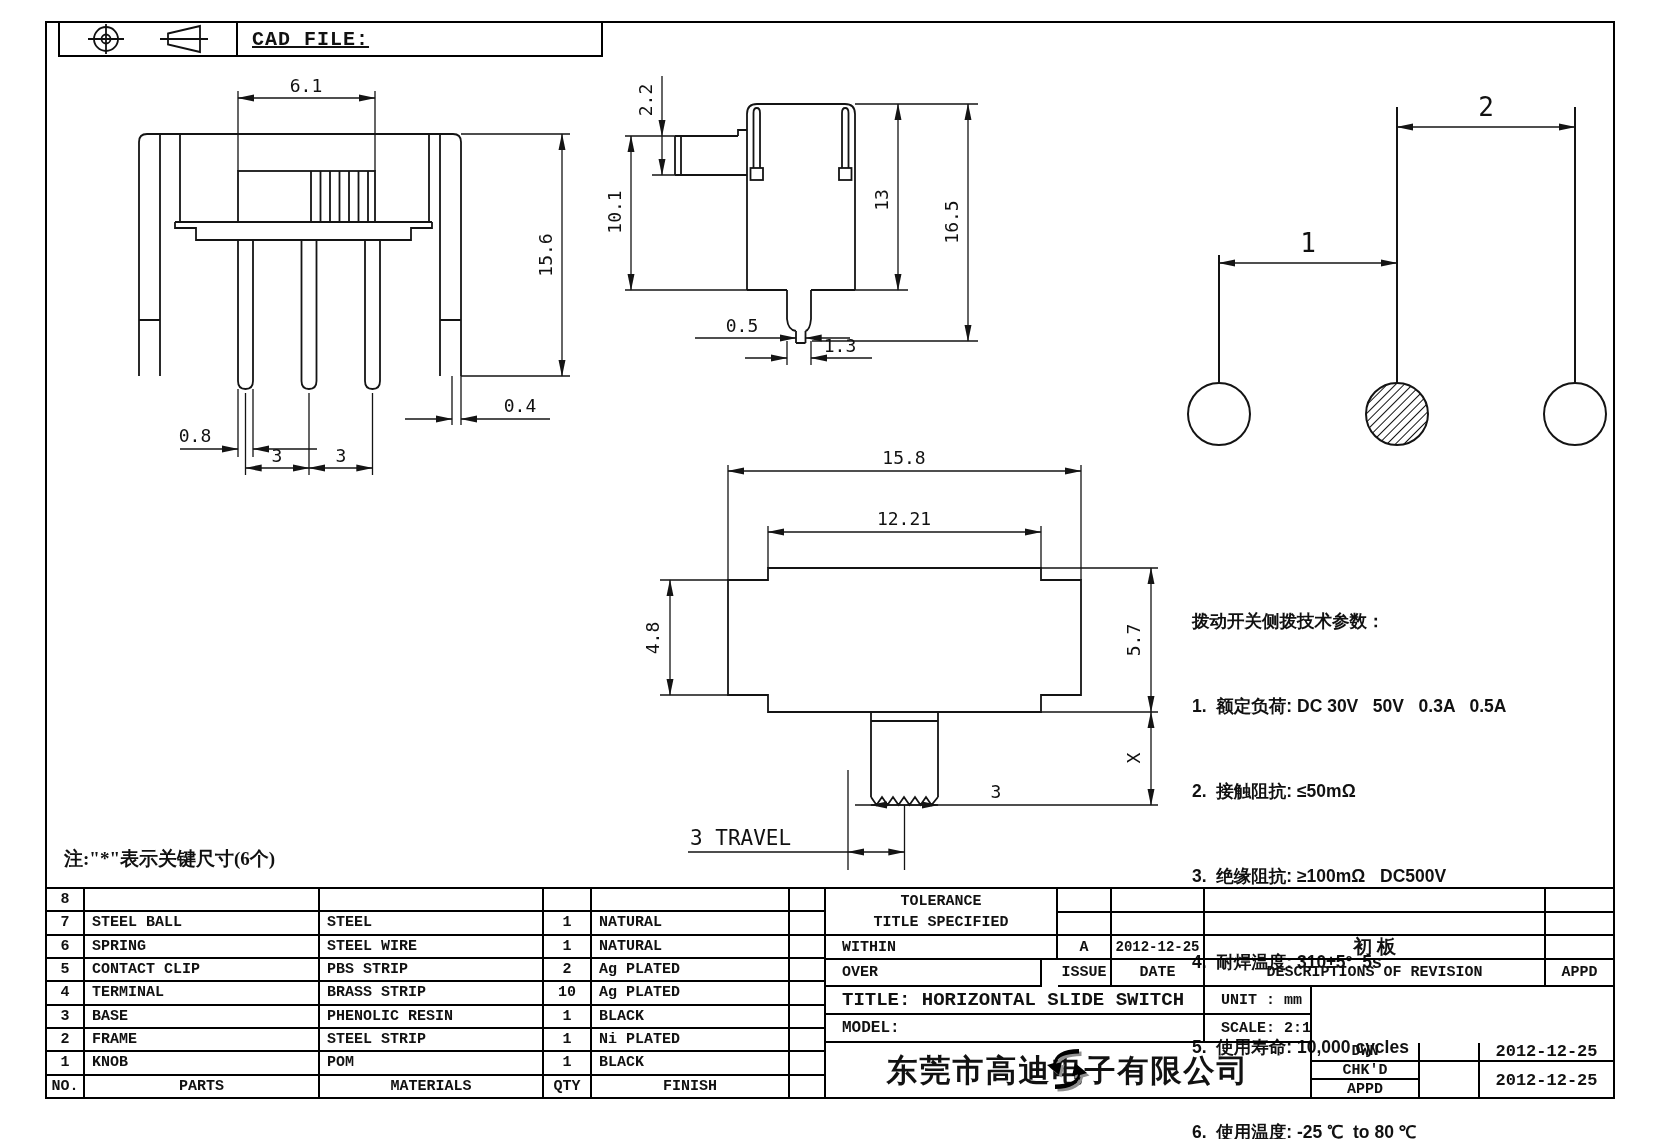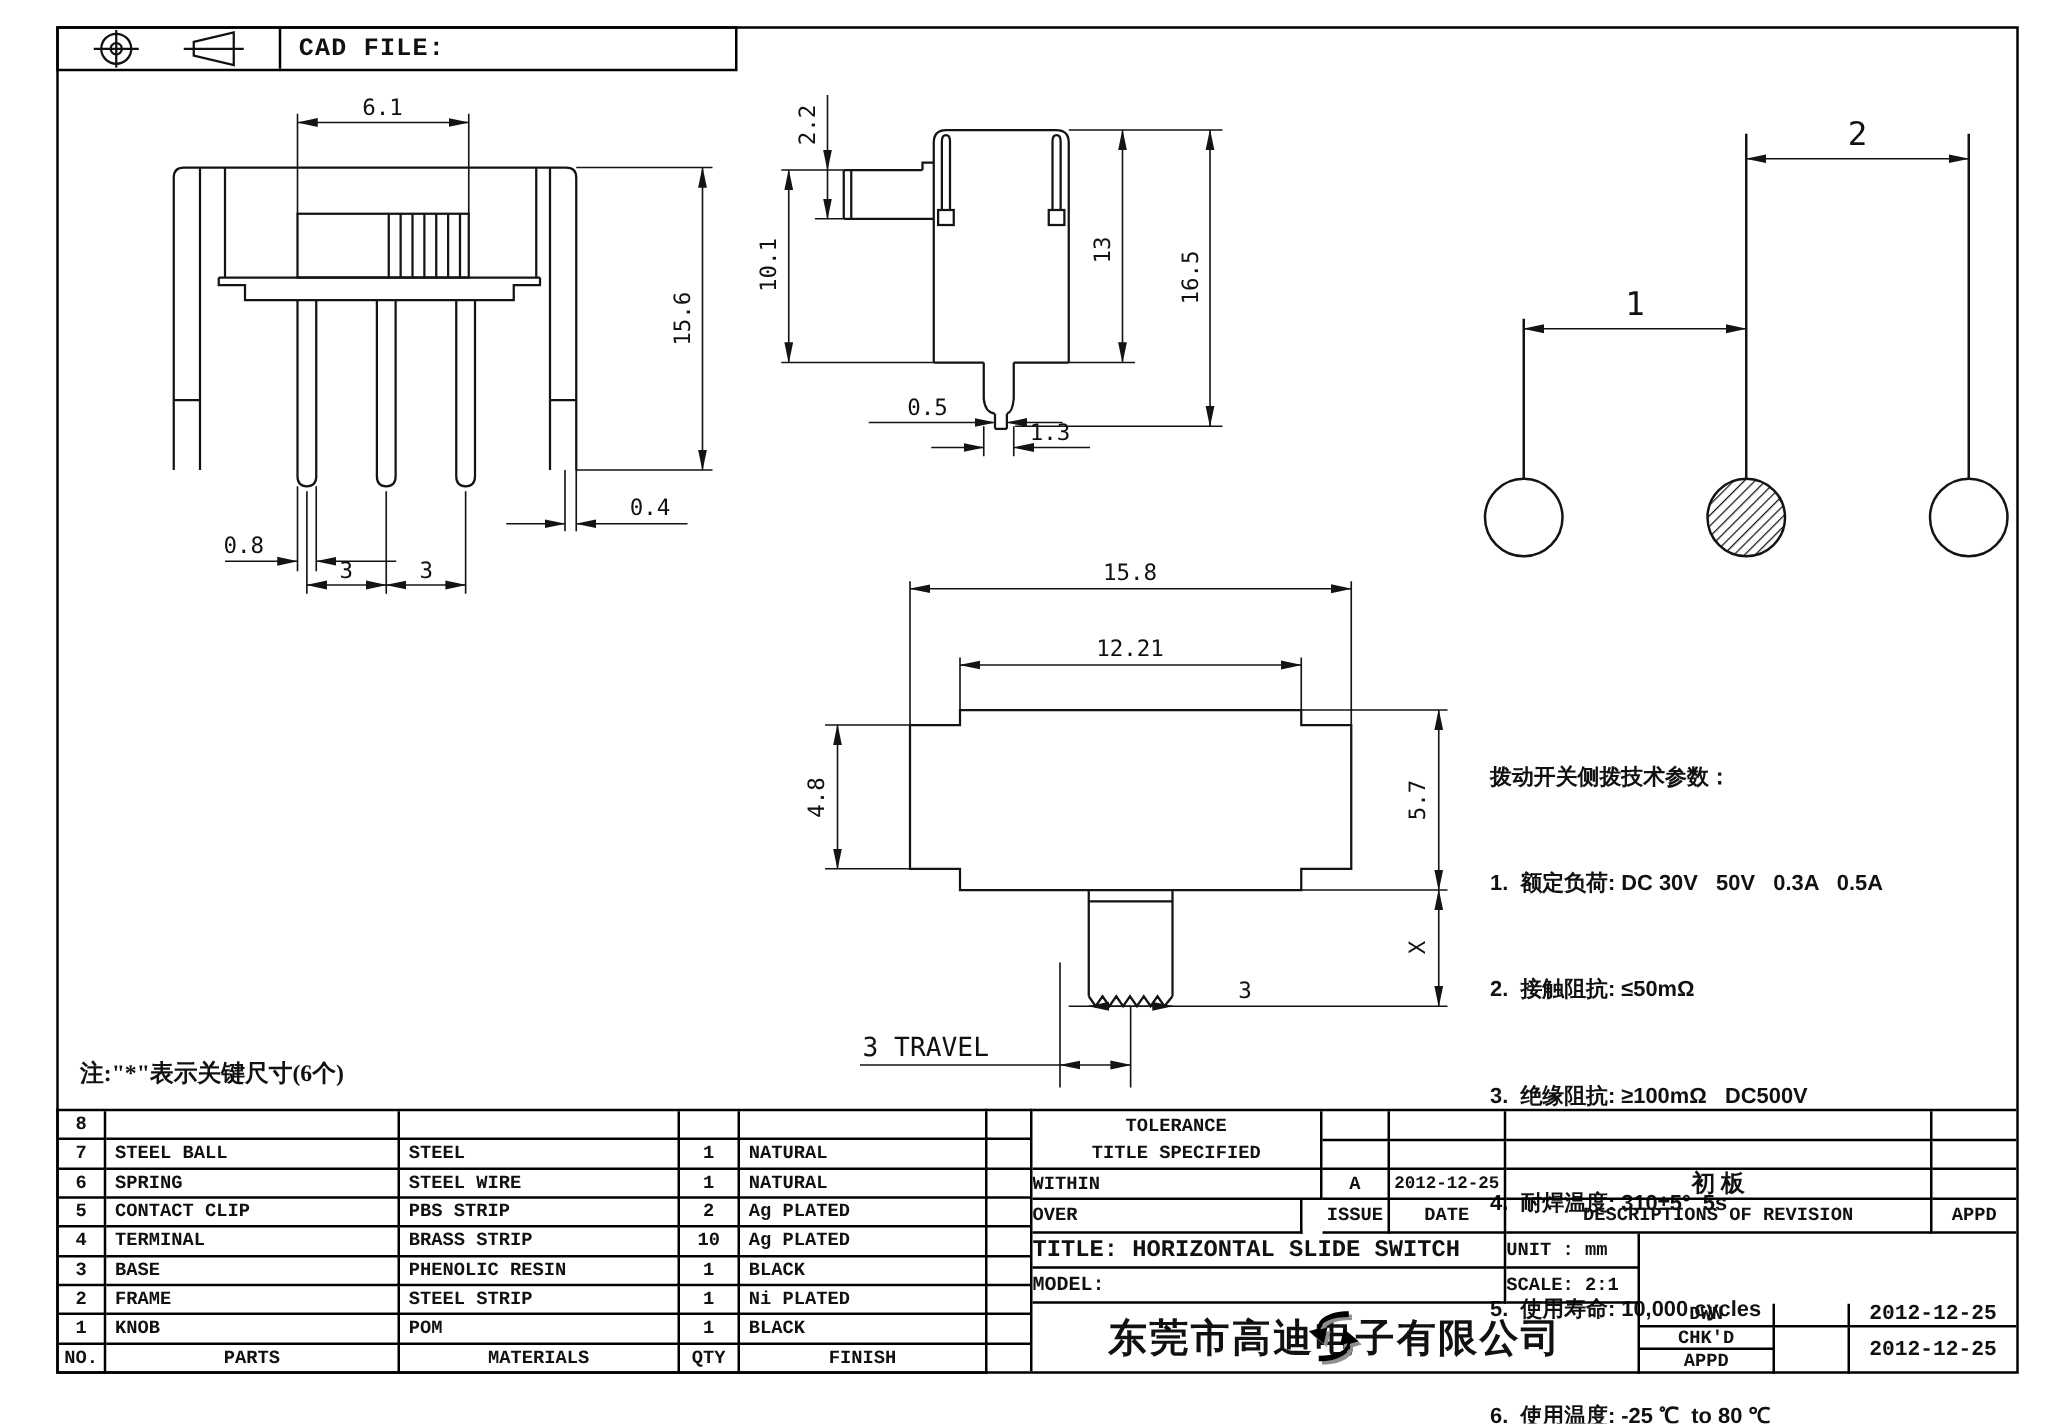--- a/index.html
+++ b/index.html
@@ -1,42 +1,42 @@
 <!DOCTYPE html>
 <html><head>
 <meta charset="utf-8">
 <style>
   html,body{margin:0;padding:0;background:#fff;}
   #canvas{position:relative;width:1653px;height:1139px;background:#fff;overflow:hidden;
           font-family:"Liberation Mono",monospace;color:#111;}
   .abs{position:absolute;}
   
   #frame{left:45px;top:21px;width:1566px;height:1074px;border:2.5px solid #000;}
-  #headerbox{left:45px;top:21px;width:545px;height:36px;border:2.5px solid #000;box-sizing:border-box;display:flex;align-items:center;}
+  #headerbox{left:58px;top:21px;width:545px;height:36px;border:2.5px solid #000;box-sizing:border-box;display:flex;align-items:center;text-decoration:underline;}
   #headerbox .symcell{width:176px;height:100%;border-right:2px solid #000;display:flex;align-items:center;justify-content:center;}
   #headerbox .cadcell{flex:1;padding-left:14px;font-weight:bold;font-size:20px;letter-spacing:1px;}
   
   #note{left:64px;top:846px;font-family:"Liberation Serif",serif;font-weight:bold;font-size:19px;}
   #tech{left:1192px;top:550px;width:440px;font-family:"Liberation Sans",sans-serif;font-weight:bold;font-size:17.5px;line-height:28.4px;white-space:pre;}
   
   #parts{left:45px;top:887px;width:743px;height:210px;display:grid;
          grid-template-columns:38px 235px 224px 48px 198px;grid-auto-rows:23.33px;
          border-top:2px solid #000;border-left:2px solid #000;box-sizing:content-box;
          font-weight:bold;font-size:15px;}
   #parts div{border-right:2px solid #000;border-bottom:2px solid #000;box-sizing:border-box;
              display:flex;align-items:center;padding:0 7px;white-space:nowrap;overflow:hidden;}
   #parts .c{justify-content:center;padding:0;}
   
   #strip{left:788px;top:887px;width:38px;height:210px;border-top:2px solid #000;border-right:2px solid #000;box-sizing:border-box;}
   #strip div{height:23.33px;border-bottom:2px solid #000;box-sizing:border-box;}
   
   #tb{left:826px;top:887px;width:787px;height:210px;border-top:2px solid #000;box-sizing:border-box;font-weight:bold;}
   #tb .cell{position:absolute;border-right:2px solid #000;border-bottom:2px solid #000;box-sizing:border-box;
             display:flex;align-items:center;justify-content:center;white-space:nowrap;overflow:hidden;font-size:15px;}
-  #tb .l{justify-content:flex-start;padding-left:0;}
+  #tb .l{justify-content:flex-start;padding-left:16px;}
   #tb .nr{border-right:none;} #tb .nb{border-bottom:none;}
   .dimtext{font-family:"DejaVu Sans Mono",monospace;font-size:18px;fill:#111;}
   svg{position:absolute;overflow:visible;}
 </style>
 </head>
 <body>
 
 <div id="canvas">
 
   <svg width="0" height="0" style="position:absolute">

